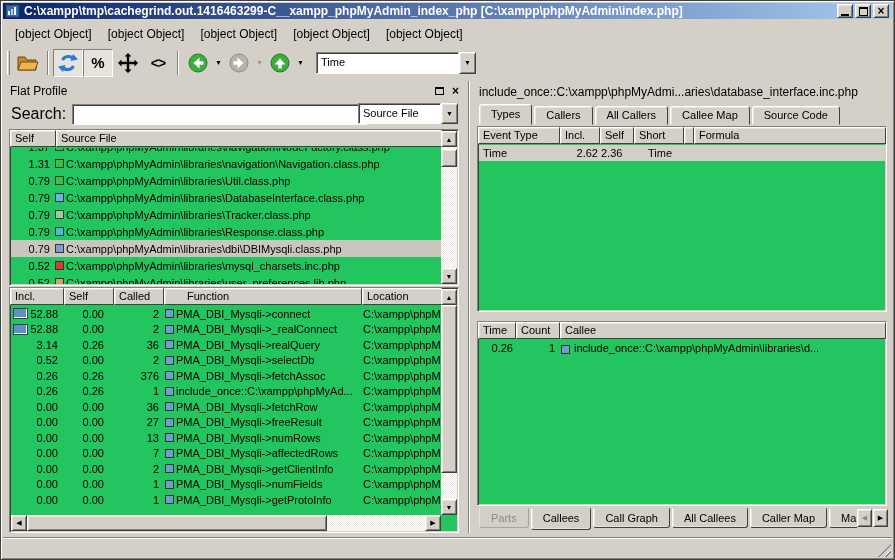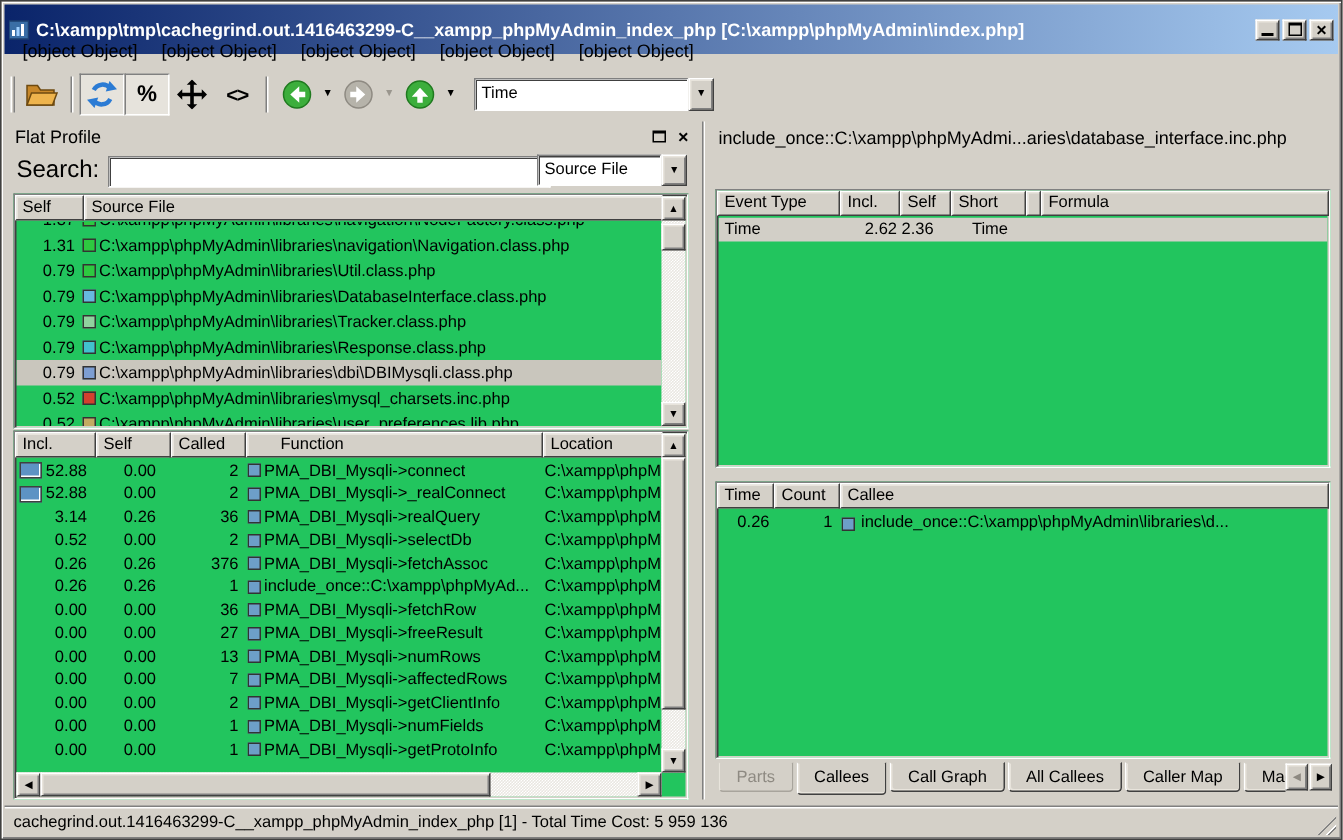--- a/index.html
+++ b/index.html
@@ -7,21 +7,21 @@
   body { font-family:"Liberation Sans", sans-serif; }
   #app { position:relative; width:895px; height:560px; background:#d4d0c8;
          border:1px solid #404040; box-shadow: inset 1px 1px 0 #fff, inset -1px -1px 0 #808080;
          overflow:hidden; font-size:11px; color:#000; }
 
   
   .raised { background:#d4d0c8; border:1px solid; border-color:#fff #404040 #404040 #fff;
             box-shadow: inset 1px 1px 0 #e8e4dc, inset -1px -1px 0 #808080; }
 
   
-  .titlebar { position:absolute; left:2px; top:2px; width:889px; height:33px;
+  .titlebar { position:absolute; left:2px; top:2px; width:889px; height:16px;
               background:linear-gradient(90deg,#0a246a,#a6caf0);
               display:flex; align-items:center; padding:0 3px; }
   .appicon { width:14px; height:14px; margin-right:4px; flex:0 0 auto; }
   .title { color:#fff; font-weight:bold; font-size:12px; white-space:nowrap; overflow:hidden; flex:1; }
   .wbtns { display:flex; gap:2px; margin-left:4px; }
   .wbtn { width:16px; height:14px; display:flex; align-items:center; justify-content:center; cursor:default; }
   .g-min { width:8px; height:2px; background:#000; margin-top:7px; }
   .g-max { width:9px; height:9px; border:1px solid #000; border-top-width:2px; }
   .g-x { font-size:12px; font-weight:bold; line-height:10px; }
 
@@ -506,20 +506,28 @@
       <span class="sb-btn raised" style="right:0;">
           <span>▶</span>
         </span>
     </div>
   </div>
 
   <div class="splitter-v"></div>
 
   <div class="rp-header">include_once::C:\xampp\phpMyAdmi...aries\database_interface.inc.php</div>
 
+  <div class="tabbar">
+
+  <span class="tab" data-state="active">Types</span>
+      <span class="tab" data-state="normal">Callers</span>
+      <span class="tab" data-state="normal">All Callers</span>
+      <span class="tab" data-state="normal">Callee Map</span>
+      <span class="tab" data-state="normal">Source Code</span>
+    </div>
 
   <div class="panel" style="left:476px; top:125px; width:410px; height:186px;">
     <div class="hdrrow">
       <span class="hdrcell" style="width:82px;">Event Type</span>
       <span class="hdrcell" style="width:40px;">Incl.</span>
       <span class="hdrcell" style="width:34px;">Self</span>
       <span class="hdrcell" style="width:50px;">Short</span>
       <span class="hdrcell" style="width:9px;"></span>
       <span class="hdrcell grow">Formula</span>
     </div>
@@ -564,17 +572,16 @@
       <span class="stab" data-state="normal">Machine</span>
     </div>
   <span class="tab-scroll raised" style="left:856px; color:#8e8a82;">
       <span>◀</span>
     </span>
   <span class="tab-scroll raised" style="left:872px;">
       <span>▶</span>
     </span>
 
   <div class="statusbar">
-    <span style="white-space:nowrap; overflow:hidden;">cachegrind.out.1416463299-C__xampp_phpMyAdmin_index_php [1] - Total Time Cost: 5 959 136</span>
     <span class="grip"></span>
   </div>
 
 </div>
 
 </body></html>

